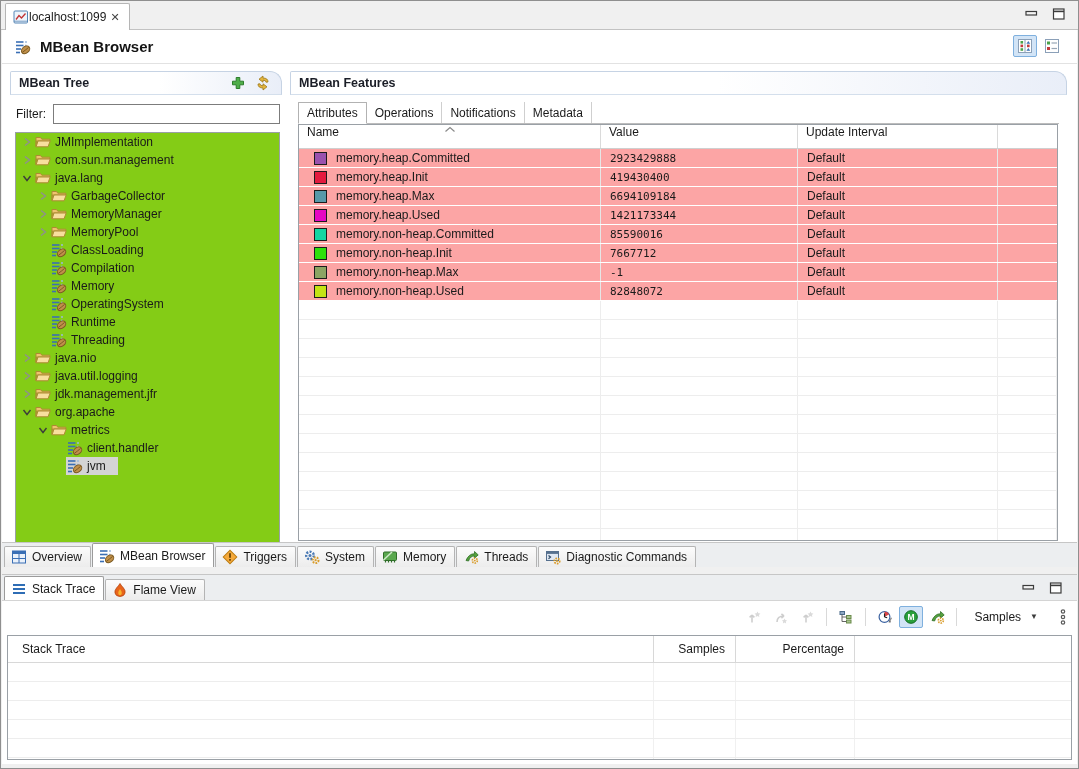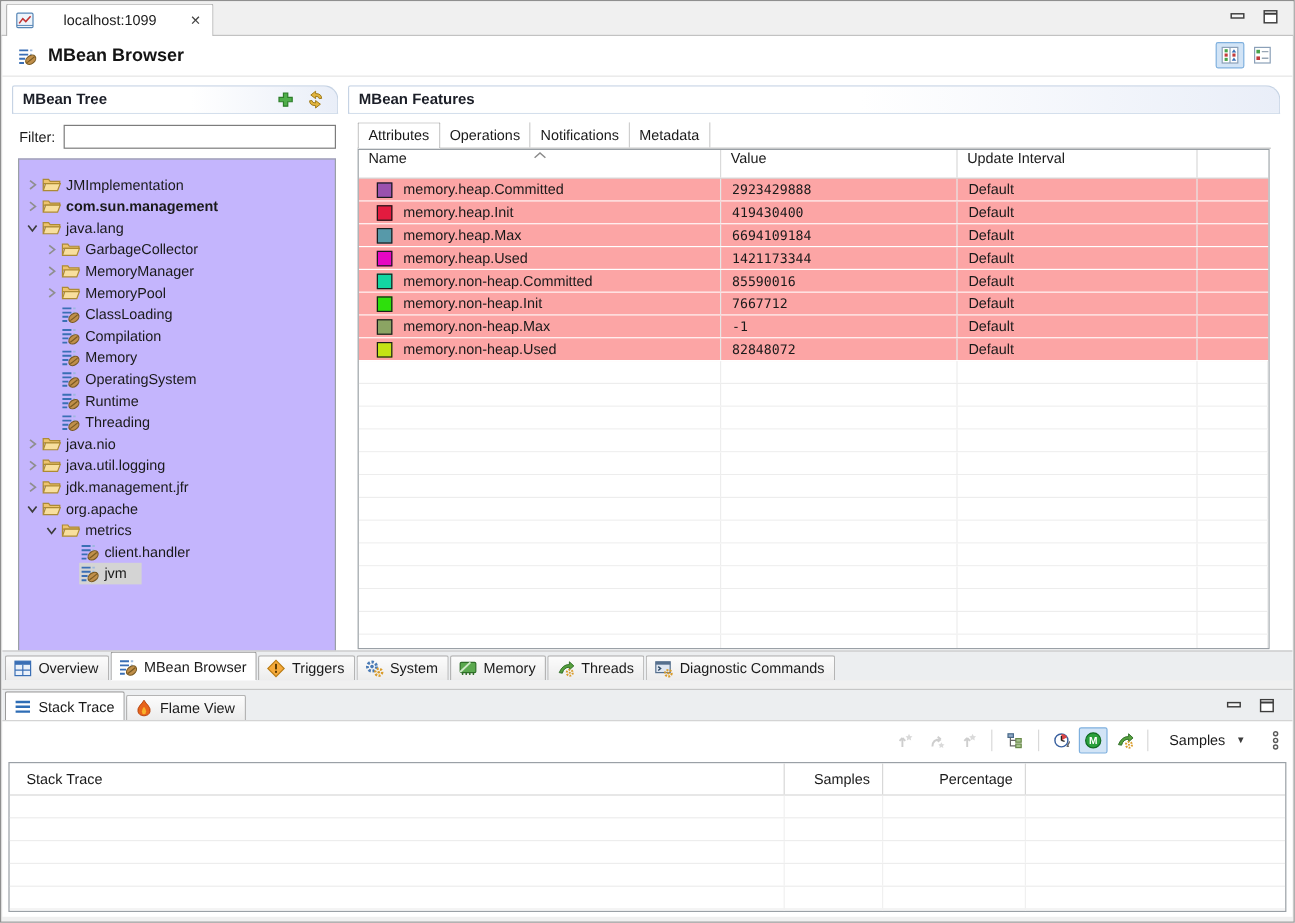--- a/index.html
+++ b/index.html
@@ -3,21 +3,21 @@
 <meta charset="utf-8">
 <style>
   html,body{margin:0;padding:0;background:#d9d9d9;}
   *{box-sizing:border-box;}
   .window{position:relative;width:1079px;height:769px;background:#f0f0f0;
     border:1px solid #8f8f8f;font-family:"Liberation Sans",sans-serif;font-size:12px;color:#1a1a1a;overflow:hidden;}
 
   
   .tabbar{position:absolute;top:0;left:0;right:0;height:29px;background:#f0f0f0;border-bottom:1px solid #c2c2c2;}
   .editor-tab{position:absolute;left:4px;top:2px;height:27px;background:#fff;border:1px solid #b5b5b5;border-bottom:none;
-    border-radius:2px 2px 0 0;display:flex;align-items:center;gap:24px;padding:0 9px 0 7px;z-index:2;}
+    border-radius:2px 2px 0 0;display:flex;align-items:center;gap:0;padding:0 9px 0 7px;z-index:2;}
   .editor-tab .tclose{font-size:11px;color:#444;margin-left:4px;cursor:default;}
   .win-ctrls{position:absolute;right:12px;top:7px;display:flex;gap:13px;align-items:center;}
   .win-ctrls span{display:inline-flex;}
 
   
   .form-header{position:absolute;top:29px;left:1px;right:1px;height:34px;background:#fff;
     border-bottom:1px solid #e2e2e2;display:flex;align-items:center;gap:9px;padding-left:13px;}
   .form-title{font-size:15px;font-weight:bold;color:#141414;}
   .view-toggles{position:absolute;right:13px;top:5px;display:flex;gap:3px;}
   .tool{width:24px;height:22px;display:inline-flex;align-items:center;justify-content:center;
@@ -29,21 +29,21 @@
   .main{position:absolute;top:63px;left:1px;right:1px;height:485px;background:#fff;}
   .section-header{height:24px;border:1px solid #c6d3e4;border-bottom-color:#d4dfec;border-radius:2px 12px 0 0;
     background:linear-gradient(to right,#ffffff 55%,#e9eef8);display:flex;align-items:center;padding:0 8px;}
   .section-title{font-weight:bold;font-size:12.5px;color:#1b1e27;}
   .sh-icons{margin-left:auto;display:flex;gap:5px;align-items:center;}
   .sh-icons .tool{width:20px;height:20px;}
 
   .tree-panel{position:absolute;left:8px;top:7px;width:272px;bottom:5px;}
   .filter-row{display:flex;align-items:center;gap:7px;margin:9px 2px 0 6px;}
   .filter-row input{flex:1;height:20px;border:1px solid #7c7c7c;background:#fff;font:12px "Liberation Sans",sans-serif;padding:0 4px;outline:none;}
-  .tree-box{position:absolute;top:61px;left:5px;right:2px;bottom:0;border:1px solid #9aa0a6;background:#c4b5fd;overflow:hidden;padding-top:12px;}
+  .tree-box{position:absolute;top:61px;left:5px;right:2px;bottom:0;border:1px solid #9aa0a6;background:#84cc16;overflow:hidden;padding-top:0;}
   .tree-item{height:18px;display:flex;align-items:center;white-space:nowrap;}
   .chev{width:14px;height:12px;display:inline-flex;align-items:center;justify-content:center;flex:none;}
   .row-core{display:inline-flex;align-items:center;gap:4px;height:18px;padding:0 12px 0 1px;}
   .row-core.sel{background:#d4d4d4;}
   .ticon16{width:16px;height:16px;display:inline-flex;flex:none;}
   .tree-label{font-size:12px;}
 
   .features-panel{position:absolute;left:288px;top:7px;right:10px;bottom:3px;}
   .feature-tabs{display:flex;align-items:flex-end;height:22px;margin:7px 8px 0 8px;border-bottom:1px solid #bcbcbc;}
   .ftab{height:21px;display:inline-flex;align-items:center;padding:0 8px;border-right:1px solid #cfcfcf;color:#1a1a1a;background:transparent;position:relative;margin-top:25px;}
@@ -201,21 +201,21 @@
             <span class="row-core">
               <span class="ticon16">
                 <svg width="16" height="16" viewBox="0 0 16 16">
                   <path d="M1 12.5 V3.5 h4.5 l1.3 1.7 h8 V7 H1.2 z" fill="#eec36e" stroke="#ad8b33"></path>
                   <path d="M3 7 h12.2 l-2.2 5.8 H1.1 z" fill="#f8df9e" stroke="#ad8b33"></path>
                 </svg>
               </span>
               <span class="tree-label">JMImplementation</span>
             </span>
           </div>
-          <div class="tree-item" style="padding-left: 4px; font-weight: bold;">
+          <div class="tree-item" style="padding-left: 4px;">
             <span class="chev">
               <svg width="12" height="12" viewBox="0 0 12 12">
                 <polyline points="4,2.5 8.5,6 4,9.5" fill="none" stroke="#8f8f8f" stroke-width="1.4"></polyline>
               </svg>
             </span>
             <span class="row-core">
               <span class="ticon16">
                 <svg width="16" height="16" viewBox="0 0 16 16">
                   <path d="M1 12.5 V3.5 h4.5 l1.3 1.7 h8 V7 H1.2 z" fill="#eec36e" stroke="#ad8b33"></path>
                   <path d="M3 7 h12.2 l-2.2 5.8 H1.1 z" fill="#f8df9e" stroke="#ad8b33"></path>

